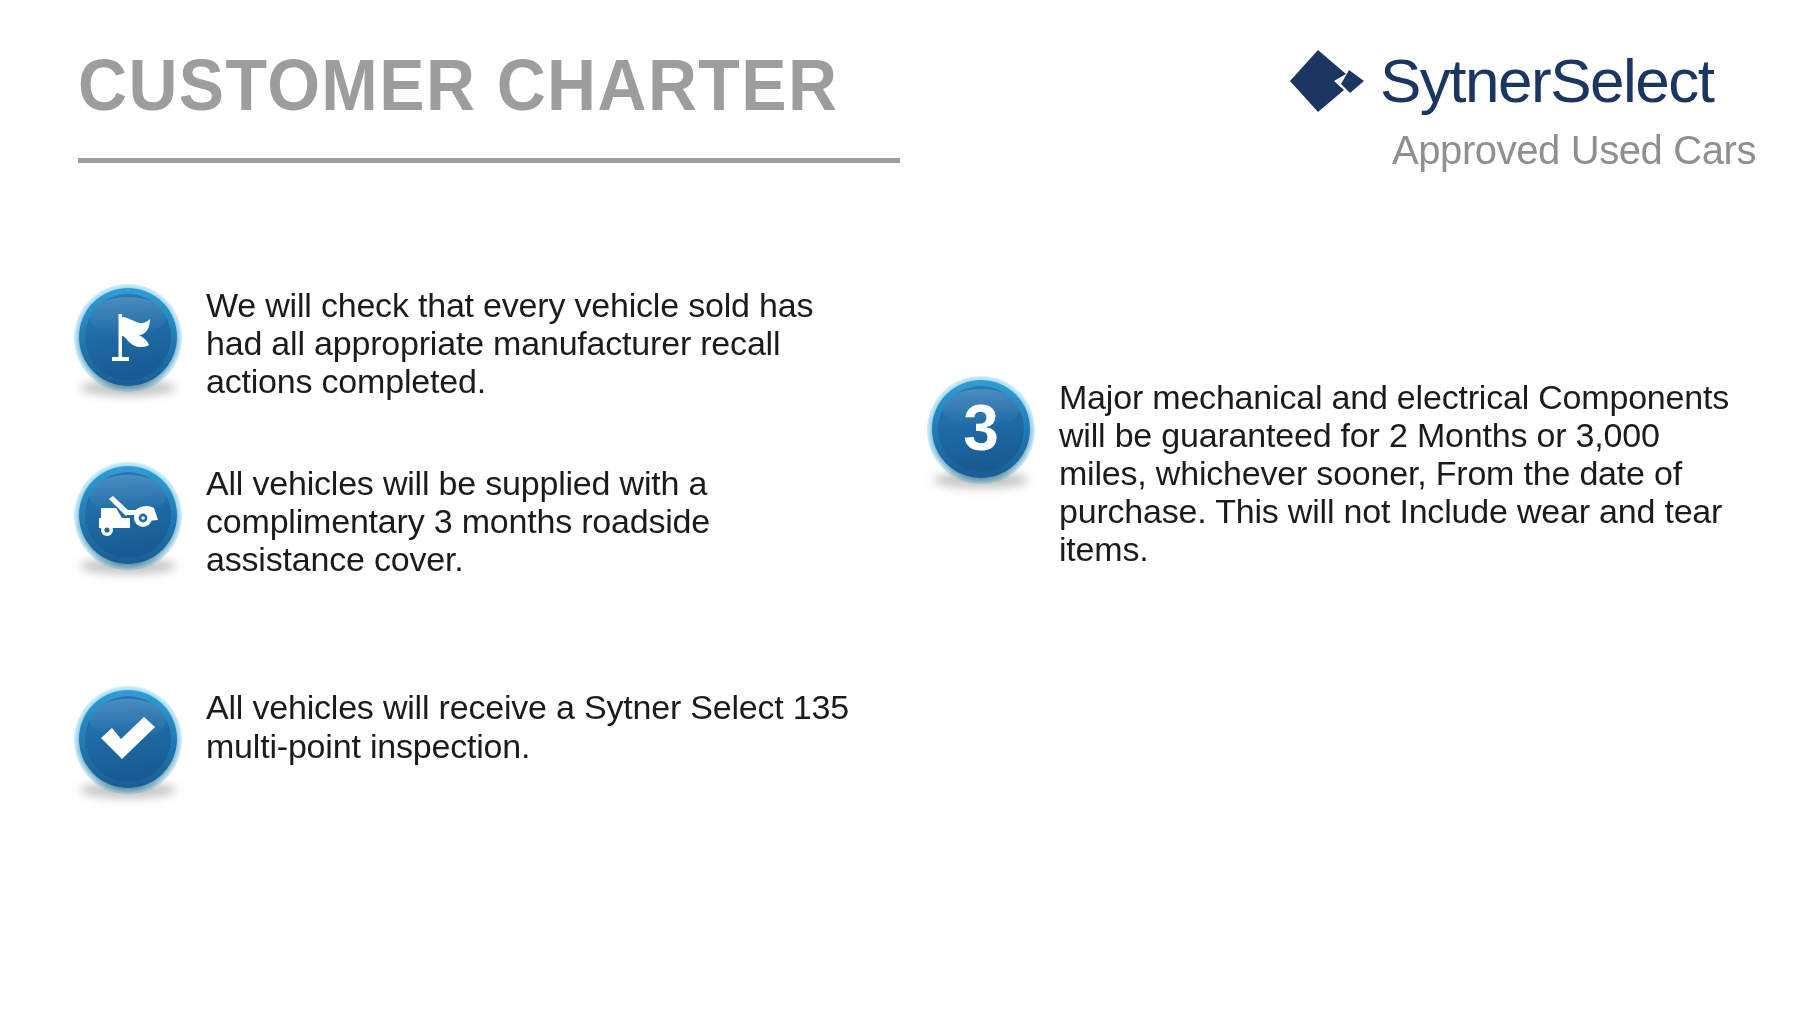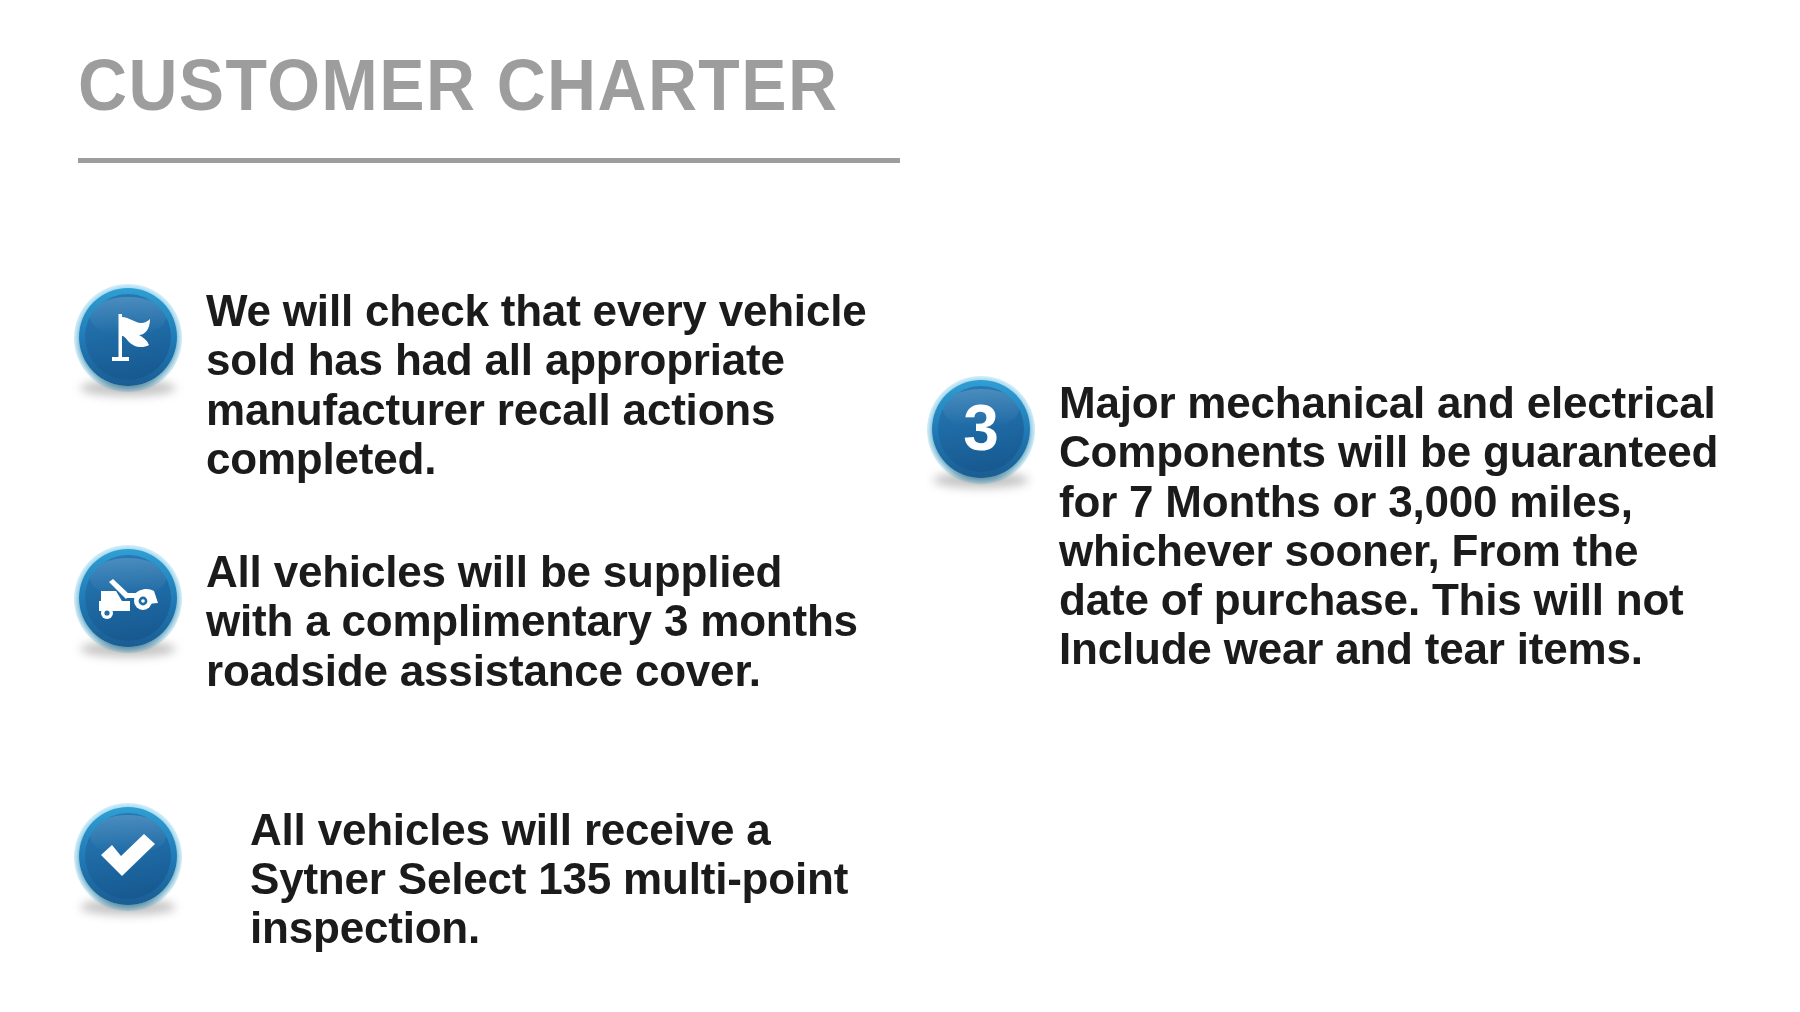--- a/index.html
+++ b/index.html
@@ -183,38 +183,52 @@
     font-family: "Liberation Sans", sans-serif;
     font-size: 64px;
     font-weight: bold;
     color: #ffffff;
     line-height: 1;
     margin-top: -3px;
   }
 
   .item-text {
     font-family: "Liberation Sans", sans-serif;
-    font-size: 44px;
-    font-weight: 700;
+    font-size: 34px;
+    font-weight: 400;
     color: #1b1b1b;
     line-height: 1.12;
     letter-spacing: -0.2px;
     padding-top: 4px;
     white-space: pre-line;
   }
 </style>
 </head>
 <body>
 
 <div class="page">
 
   <div class="header">
     <div class="page-title">CUSTOMER CHARTER</div>
     <div class="title-rule"></div>
 
+    <div class="logo">
+      <div class="logo-row">
+        <span class="logo-mark">
+          <svg width="82" height="66" viewBox="0 0 82 66" aria-hidden="true">
+            <g fill="#1b3660">
+              <path d="M30 2 L58 26 L46 33 L56 42 L30 64 L2 33 Z"></path>
+              <path d="M61 22 L76 33 L62 45 L53 36 Z"></path>
+            </g>
+          </svg>
+        </span>
+        <span class="logo-word"><span>Sytner</span><span class="sel">Select</span></span>
+      </div>
+      <div class="logo-sub">Approved Used Cars</div>
+    </div>
   </div>
 
   <div class="columns">
 
     <div class="col col-left">
 
       <div class="charter-item" style="margin-top:0px;">
         <span class="icon-wrap">
           <span class="icon-shadow"></span>
           <span class="icon-glow"></span>
@@ -252,21 +266,21 @@
               </g>
               <circle cx="11" cy="40" r="2.6" fill="#1f6ba6"></circle>
               <circle cx="47" cy="28" r="4.4" fill="#1f6ba6"></circle>
               <circle cx="47" cy="28" r="1.8" fill="#ffffff"></circle>
             </svg>
           </span>
         </span>
         <span class="item-text">All vehicles will be supplied with a complimentary 3 months roadside assistance cover.</span>
       </div>
 
-      <div class="charter-item" style="margin-top:106px;gap:44px;">
+      <div class="charter-item" style="margin-top:106px;">
         <span class="icon-wrap">
           <span class="icon-shadow"></span>
           <span class="icon-glow"></span>
           <span class="icon-ring"></span>
           <span class="icon-disc"></span>
           <span class="icon-glyph">
             <svg width="62" height="50" viewBox="0 0 62 50" aria-hidden="true">
               <path fill="#ffffff" d="M4 24 L15 14 L24 25 L47 3 L58 13 L25 45 Z"></path>
             </svg>
           </span>
@@ -282,19 +296,19 @@
       <div class="charter-item" style="margin-top:92px;">
         <span class="icon-wrap">
           <span class="icon-shadow"></span>
           <span class="icon-glow"></span>
           <span class="icon-ring"></span>
           <span class="icon-disc"></span>
           <span class="icon-glyph">
             <span class="icon-num">3</span>
           </span>
         </span>
-        <span class="item-text">Major mechanical and electrical Components will be guaranteed for 7 Months or 3,000 miles, whichever sooner, From the date of purchase. This will not Include wear and tear items.</span>
+        <span class="item-text">Major mechanical and electrical Components will be guaranteed for 2 Months or 3,000 miles, whichever sooner, From the date of purchase. This will not Include wear and tear items.</span>
       </div>
 
     </div>
 
   </div>
 </div>
 
 </body></html>

